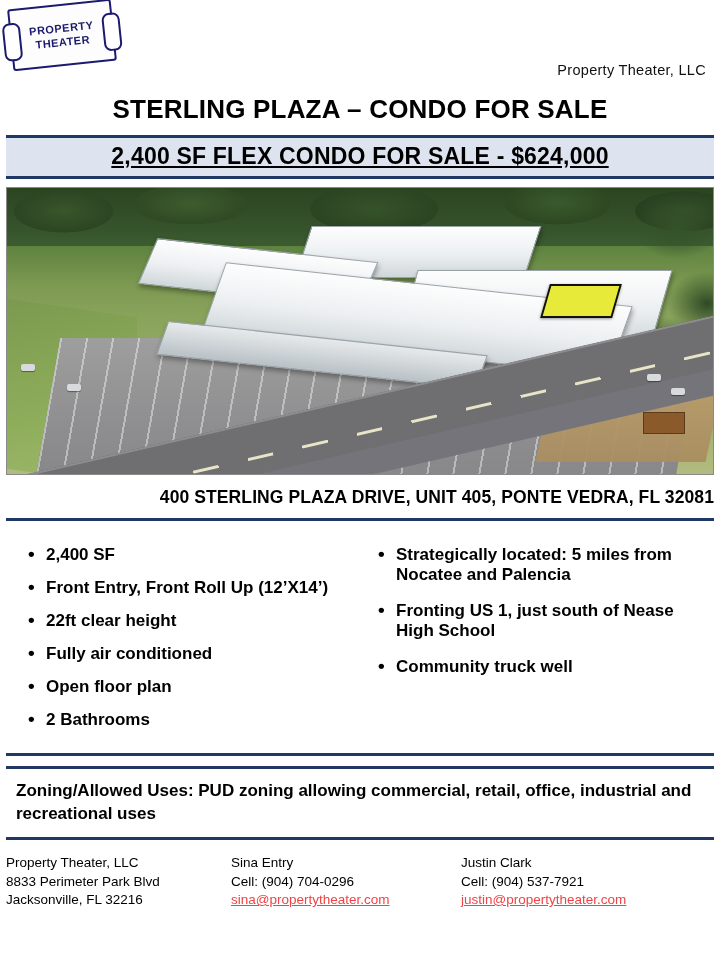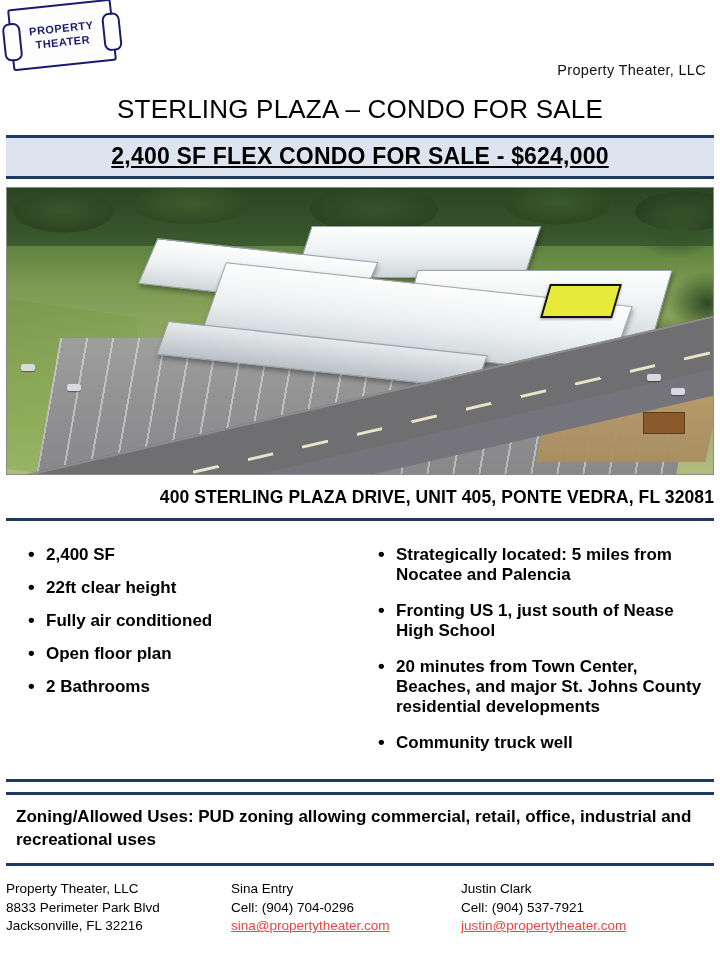--- a/index.html
+++ b/index.html
@@ -66,21 +66,21 @@
     right: 14px; top: 62px;
     font-size: 14.5px;
     color: #111;
     letter-spacing: 0.3px;
   }
 
   
   .main-title {
     text-align: center;
     font-size: 26px;
-    font-weight: normal;
+    font-weight: bold;
     letter-spacing: 0.2px;
     margin: 6px 0 10px 0;
   }
   .price-bar {
     margin: 0 6px;
     background: #dde4f0;
     border-top: 3px solid #1f3864;
     border-bottom: 3px solid #1f3864;
     text-align: center;
     padding: 5px 0 6px 0;
@@ -307,31 +307,31 @@
       <div class="car" style="left:664px; top:200px;"></div>
     </div>
   </div>
 
   <div class="address">400 STERLING PLAZA DRIVE, UNIT 405, PONTE VEDRA, FL 32081</div>
 
   <div class="band">
     <div class="col left">
       <ul class="bullets">
         <li>2,400 SF</li>
+        <li>Front Entry, Front Roll Up (12’X14’)</li>
         <li>22ft clear height</li>
         <li>Fully air conditioned</li>
         <li>Open floor plan</li>
         <li>2 Bathrooms</li>
       </ul>
     </div>
     <div class="col right">
       <ul class="bullets">
         <li>Strategically located: 5 miles from Nocatee and Palencia</li>
         <li>Fronting US 1, just south of Nease High School</li>
-        <li>20 minutes from Town Center, Beaches, and major St. Johns County residential developments</li>
         <li>Community truck well</li>
       </ul>
     </div>
   </div>
 
   <div class="zoning">
     <span class="label">Zoning/Allowed Uses:</span><span> PUD zoning allowing commercial, retail, office, industrial and recreational uses</span>
   </div>
 
   <div class="footer">

